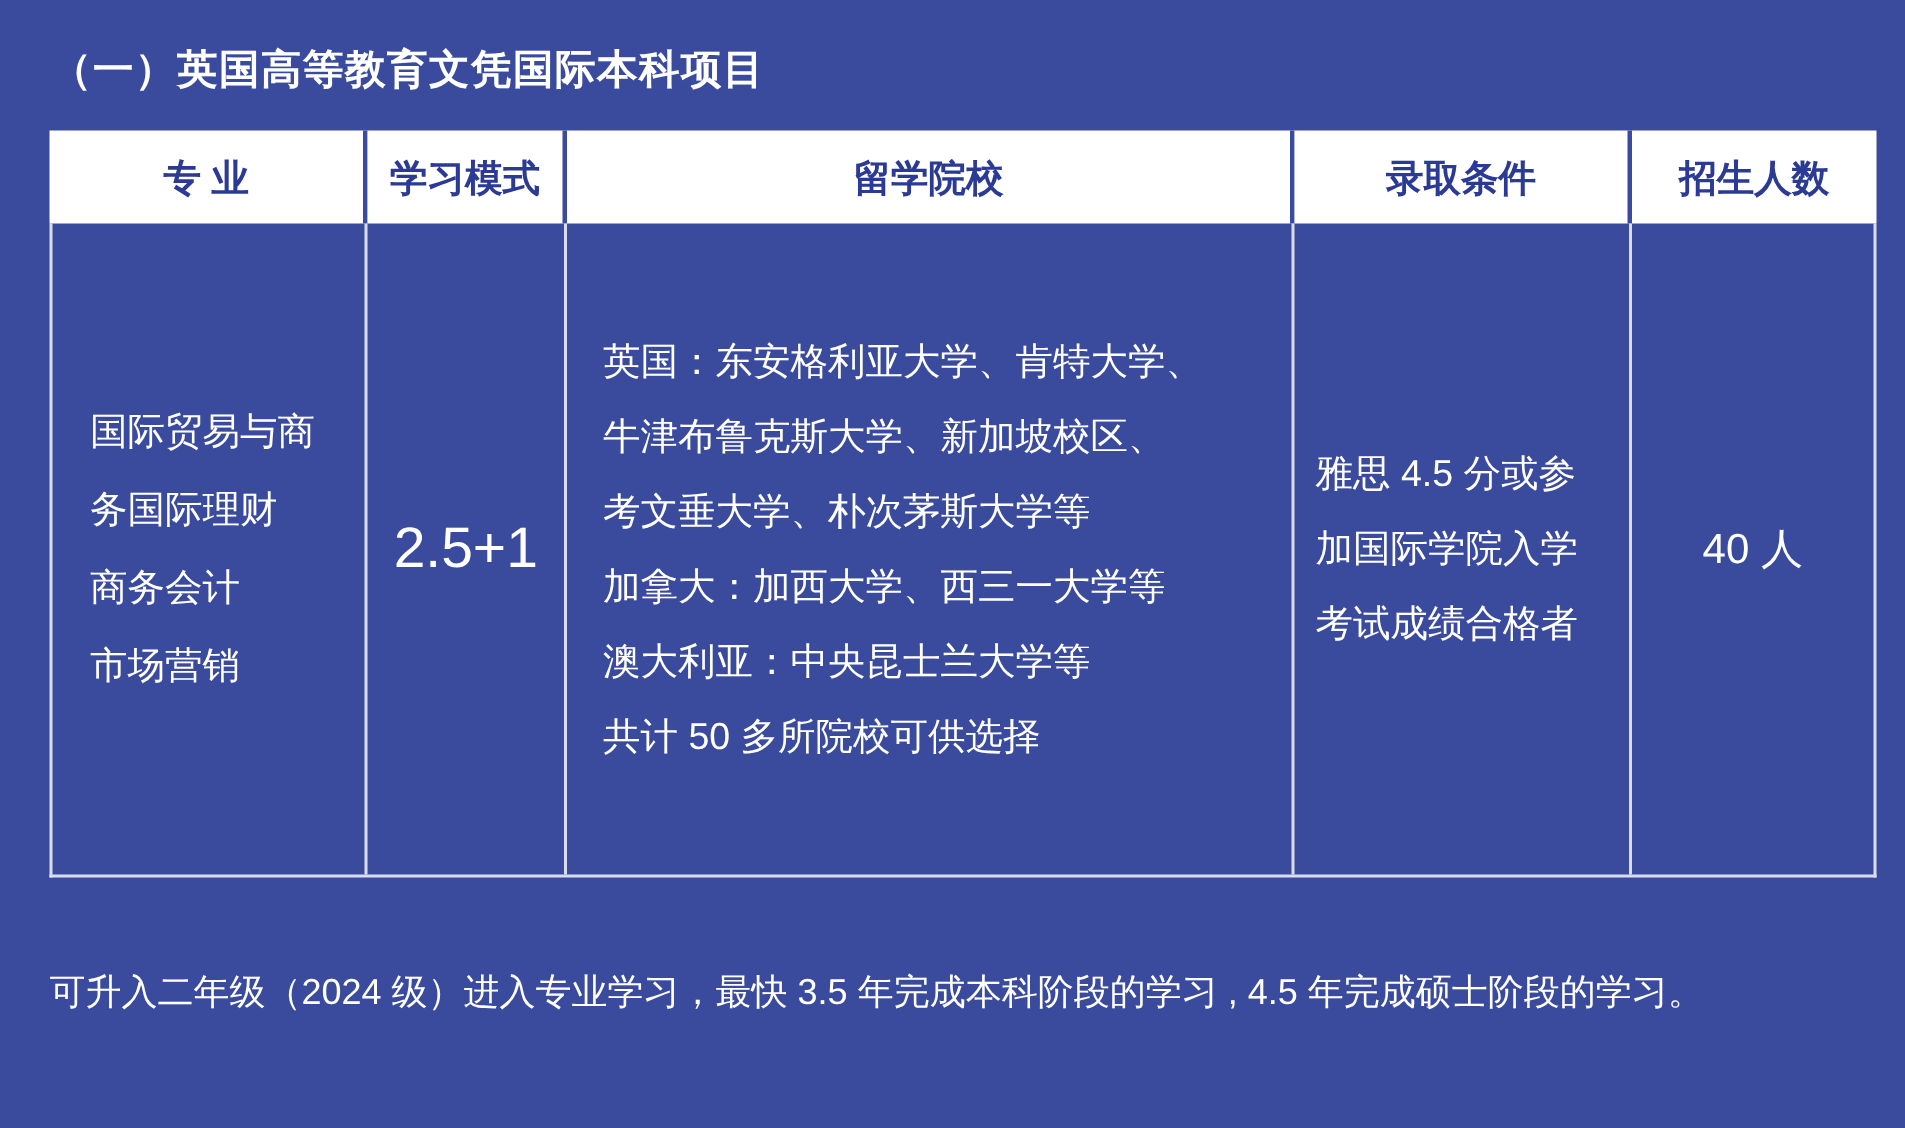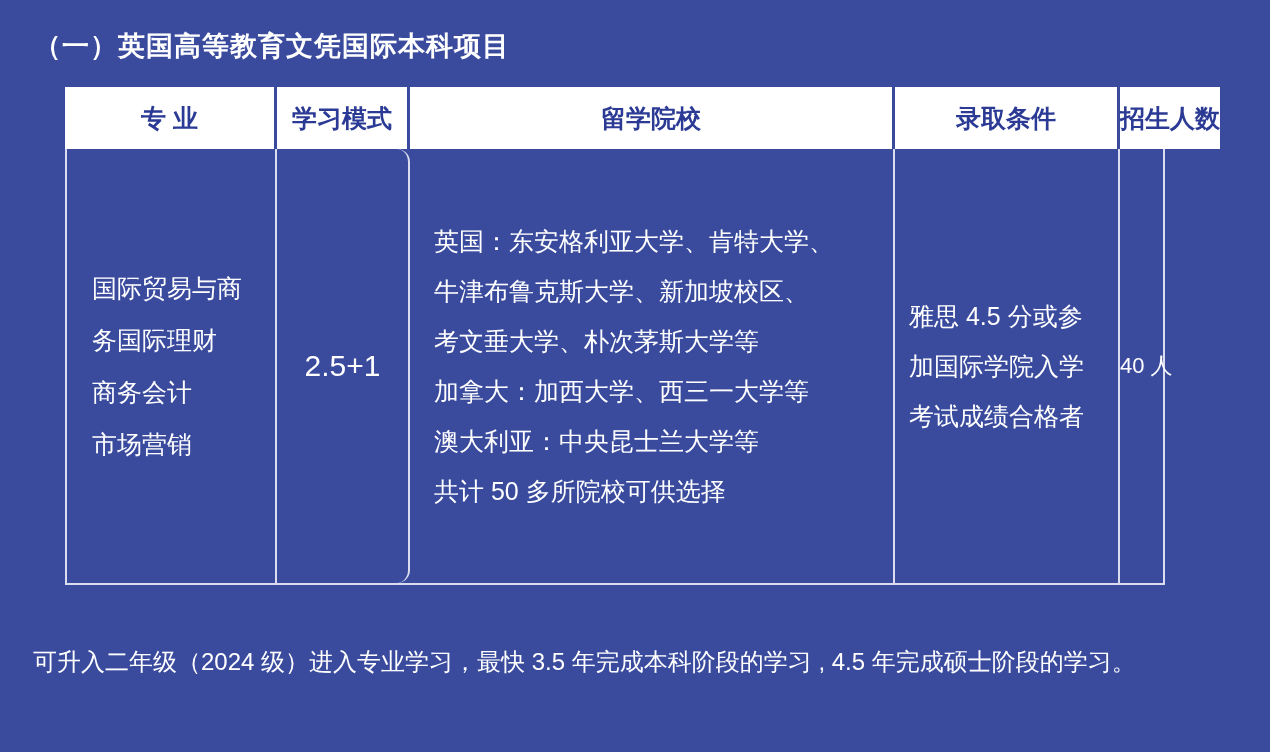--- a/index.html
+++ b/index.html
@@ -9,21 +9,21 @@
     font-family:"Liberation Sans","DejaVu Sans",sans-serif;
     position:relative;overflow:hidden;
     color:#ffffff;
   }
   .title{
     position:absolute;left:34px;top:28px;
     font-size:27px;font-weight:bold;color:#ffffff;
     margin:0;letter-spacing:1px;white-space:nowrap;
   }
   .tbl{
-    position:absolute;left:33px;top:87px;width:1100px;margin-left:32px;
+    position:absolute;left:33px;top:87px;width:1218px;
   }
   .thead{
     display:grid;
     grid-template-columns:212px 133px 485px 225px 1fr;
     height:62px;
   }
   .th{
     background:#ffffff;color:#2b3a94;
     font-size:25px;font-weight:bold;
     display:flex;align-items:center;justify-content:center;
@@ -39,26 +39,26 @@
   }
   .td{
     display:flex;flex-direction:column;justify-content:center;
     font-size:25px;color:#ffffff;
     box-sizing:border-box;
   }
   .td:not(:last-child){border-right:2px solid #d9ddef;}
   .ln{white-space:nowrap;}
   .td-major{padding-left:25px;}
   .td-major .ln{line-height:52px;}
-  .td-mode{align-items:center;font-size:30px;border-radius:13px;}
+  .td-mode{align-items:center;font-size:38px;}
   .td-schools{padding-left:24px;}
   .td-schools .ln{line-height:50px;}
   .td-admission{padding-left:14px;}
   .td-admission .ln{line-height:50px;}
-  .td-quota{align-items:center;font-size:22px;}
+  .td-quota{align-items:center;font-size:28px;}
   .note{
     position:absolute;left:33px;top:640px;width:1212px;
     font-size:24px;line-height:44px;color:#ffffff;
   }
   .note .ln{white-space:nowrap;}
 </style>
 </head>
 <body>
 
 <h1 class="title">（一）英国高等教育文凭国际本科项目</h1>

